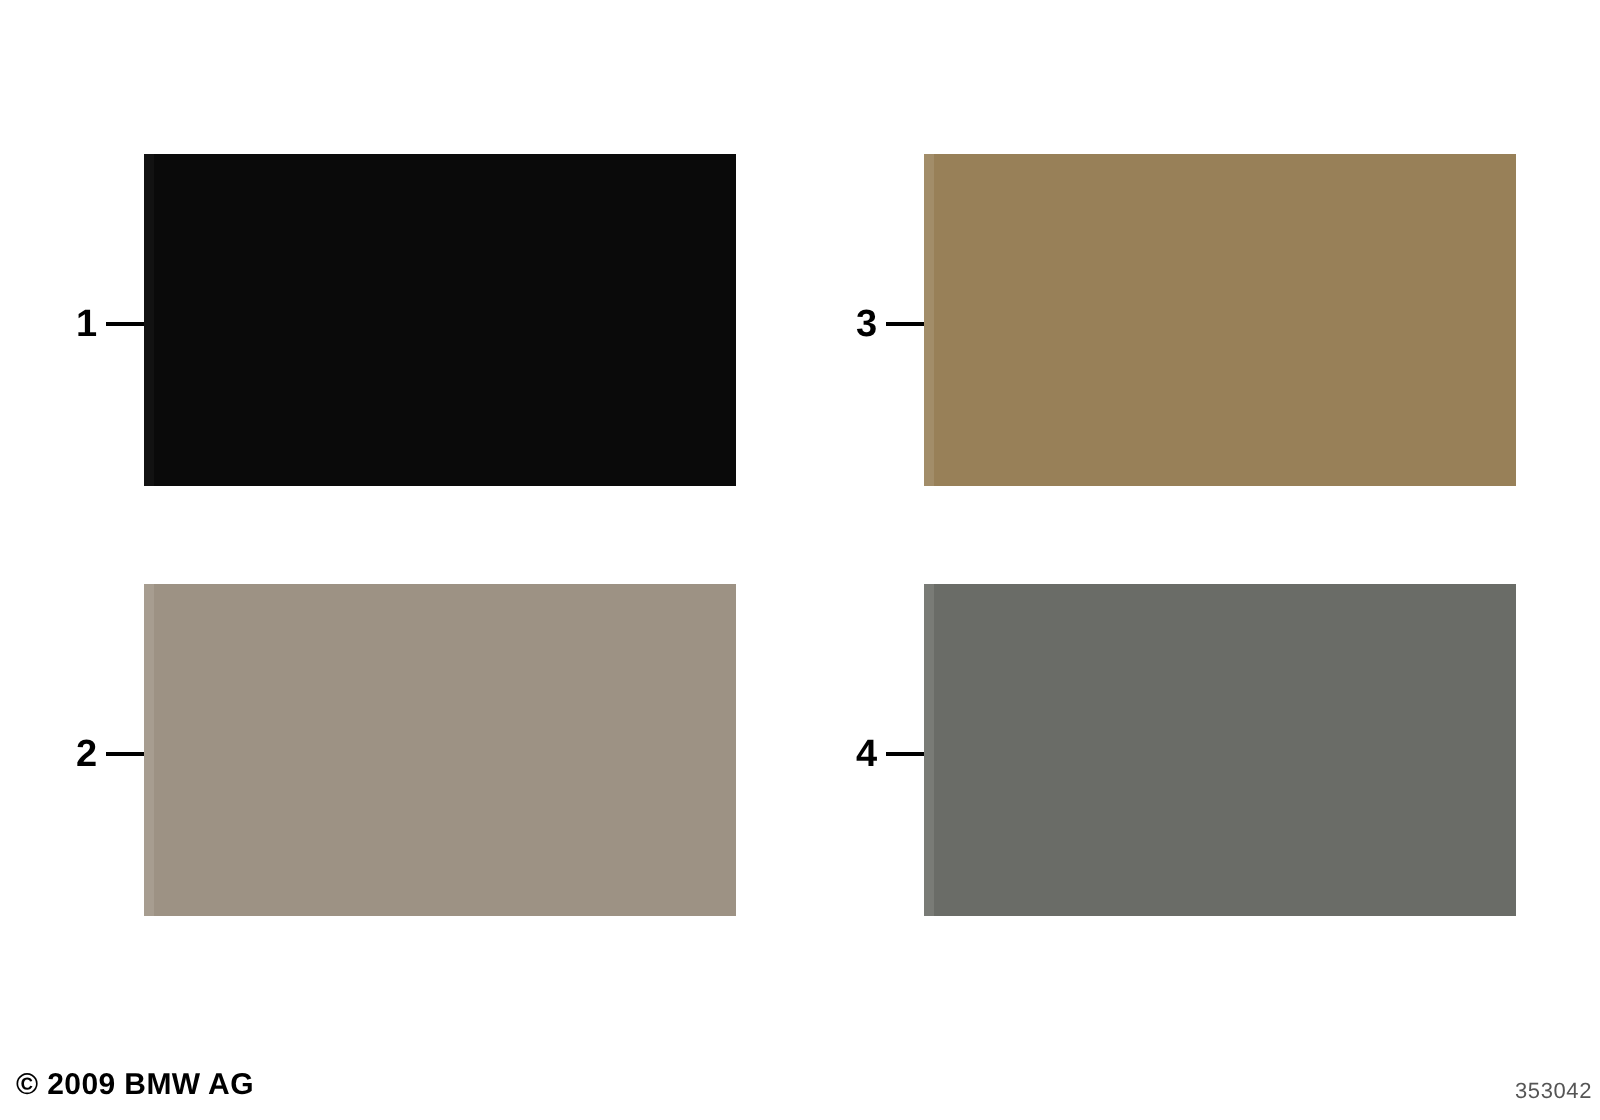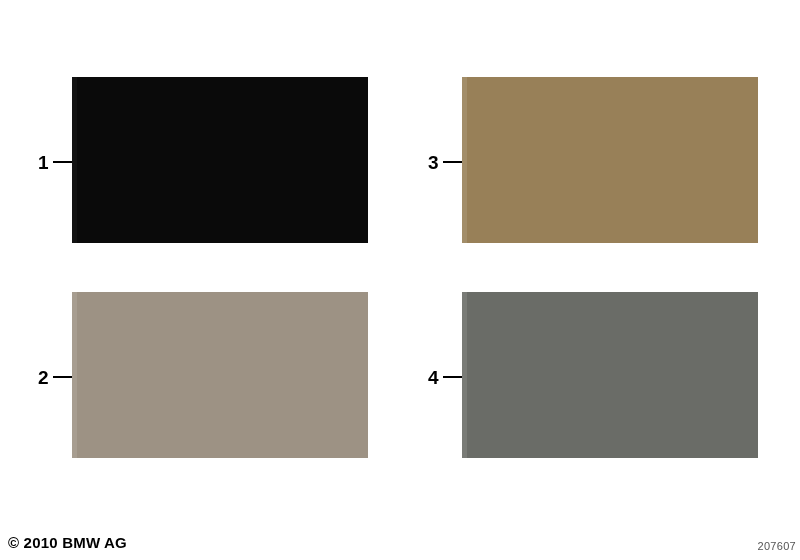--- a/index.html
+++ b/index.html
@@ -138,16 +138,16 @@
   </div>
 
   <div class="swatch-group" style="left: 462px; top: 292px; width: 296px; height: 166px;">
     <div class="swatch" style="width: 296px; height: 166px; background: rgb(106, 108, 103);"></div>
   </div>
   <div class="callout" style="left: 428px; top: 365px;">
     <span class="callout-number">4</span>
     <span class="leader-line" style="width: 19.4219px;"></span>
   </div>
 
-  <div class="footer-copyright">© 2010 BMW AG</div>
-  <div class="footer-refnumber">207607</div>
+  <div class="footer-copyright">© 2009 BMW AG</div>
+  <div class="footer-refnumber">353042</div>
 
 </div>
 
 </body></html>

